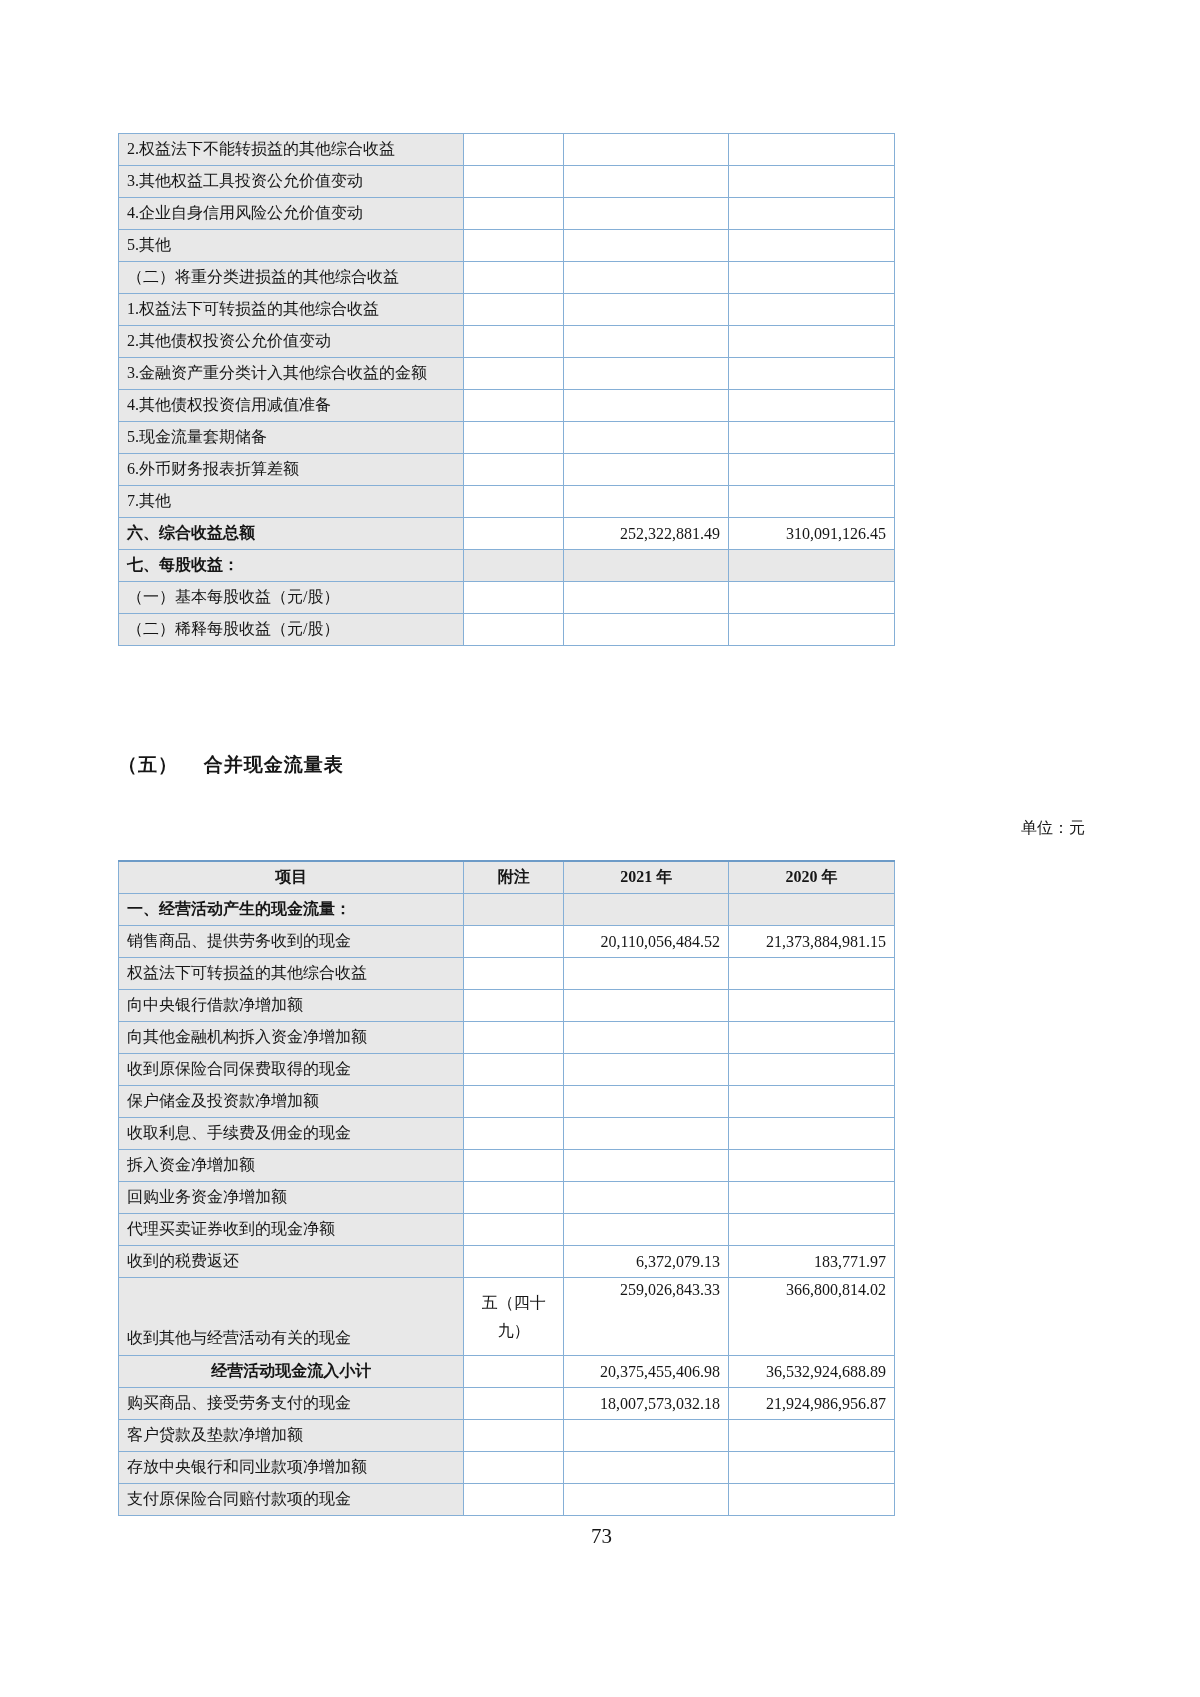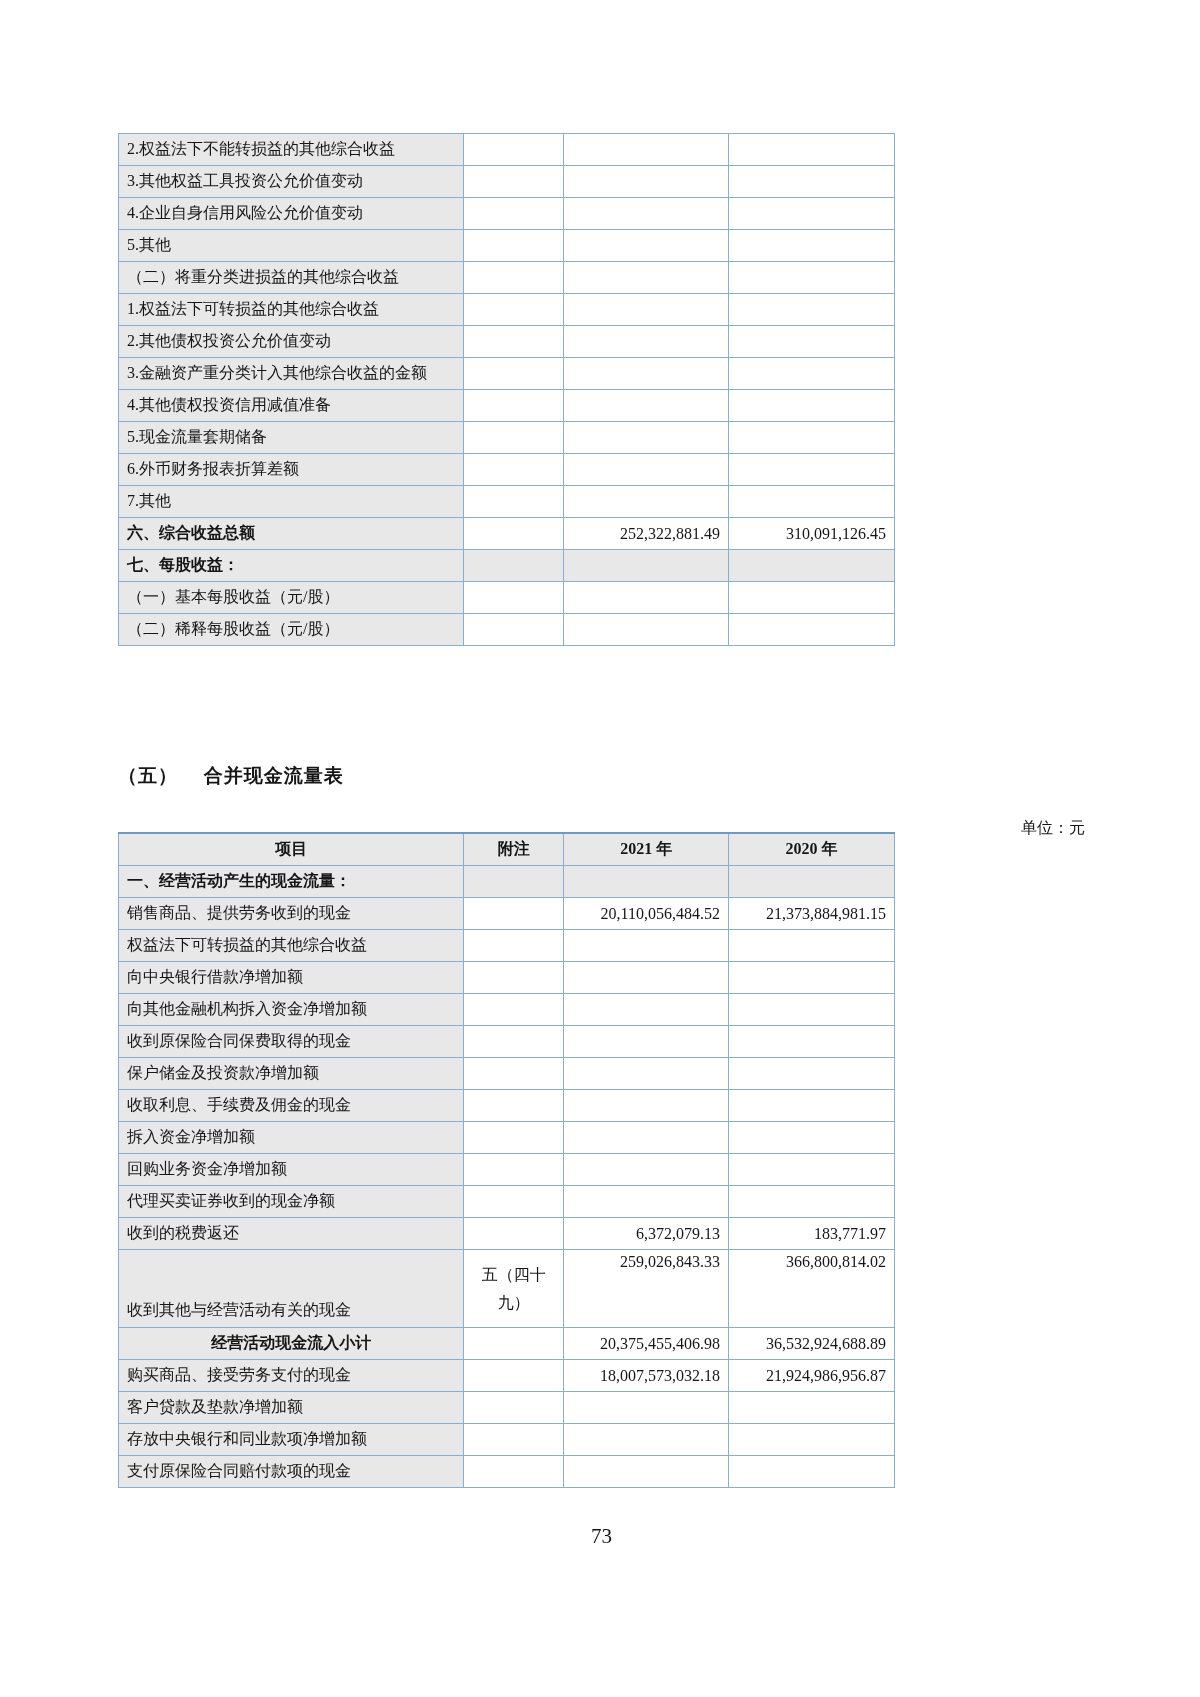--- a/index.html
+++ b/index.html
@@ -8,21 +8,21 @@
     font-family:"Liberation Serif","DejaVu Serif",serif;
     color:#161616;
   }
   .page{position:relative;width:1200px;height:1697px;background:#ffffff;overflow:hidden;}
 
   table.fin-table{
     position:absolute;left:118px;width:777px;
     border-collapse:collapse;table-layout:fixed;
   }
   #income-table{top:133px;}
-  #cashflow-table{top:832px;border-radius:6px;}
+  #cashflow-table{top:860px;border-radius:6px;}
 
   .fin-table td,.fin-table th{
     border:1px solid #85afd6;
     font-size:16px;
     height:29px;
     padding:1px 8px;
     overflow:hidden;
     white-space:nowrap;
     vertical-align:middle;
     font-weight:normal;
@@ -42,21 +42,21 @@
   tr.style-total .c-label{font-weight:bold;}
   tr.style-subtotal .c-label{font-weight:bold;text-align:center;}
 
   tr.style-tall td{height:70px;}
   tr.style-tall .c-label{vertical-align:bottom;padding-bottom:6px;}
   tr.style-tall .c-note{vertical-align:middle;white-space:normal;line-height:1.75;}
   tr.style-tall .num{vertical-align:top;padding-top:3px;}
 
   .section-heading{
     position:absolute;left:118px;top:752px;
-    font-size:19px;font-weight:bold;letter-spacing:1px;margin-top:11px;
+    font-size:19px;font-weight:bold;letter-spacing:1px;
   }
   .unit-label{
     position:absolute;left:118px;top:818px;width:967px;
     text-align:right;font-size:16px;
   }
   .page-number{
     position:absolute;left:118px;top:1524px;width:967px;
     text-align:center;font-size:21px;
   }
 </style>

